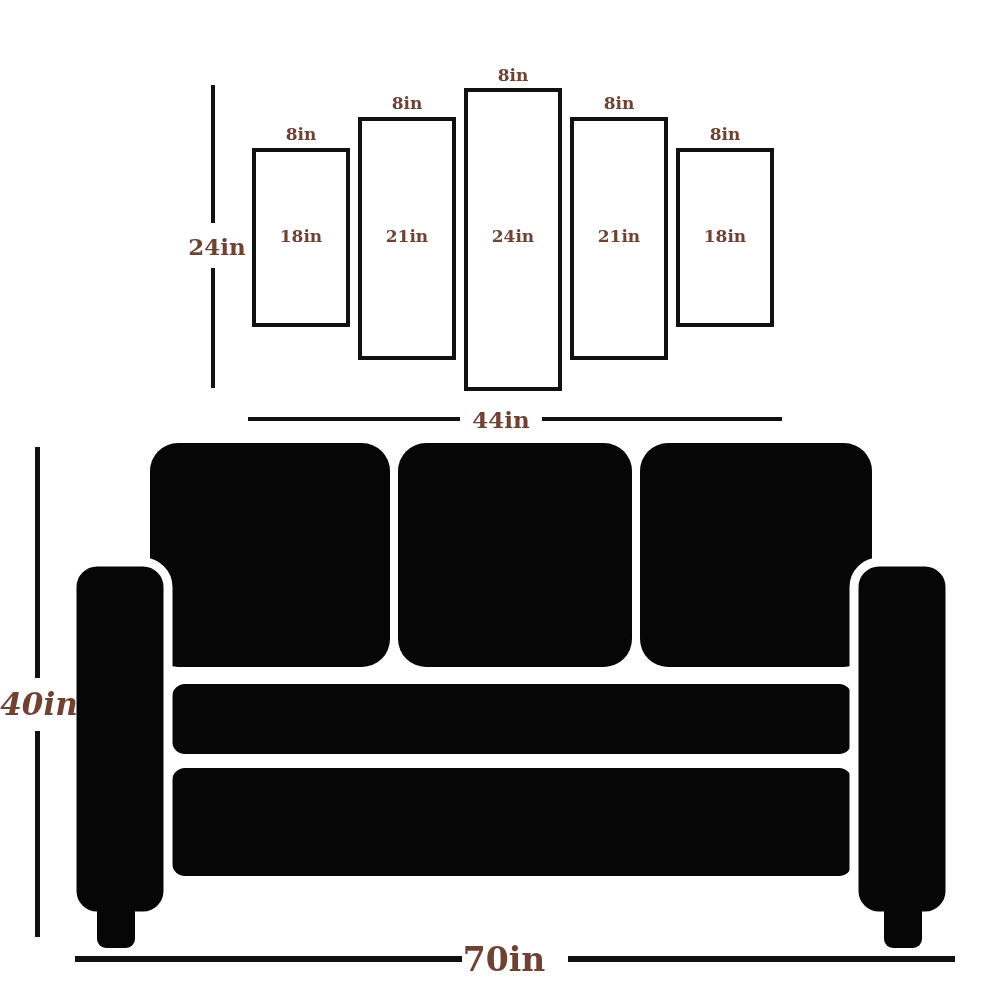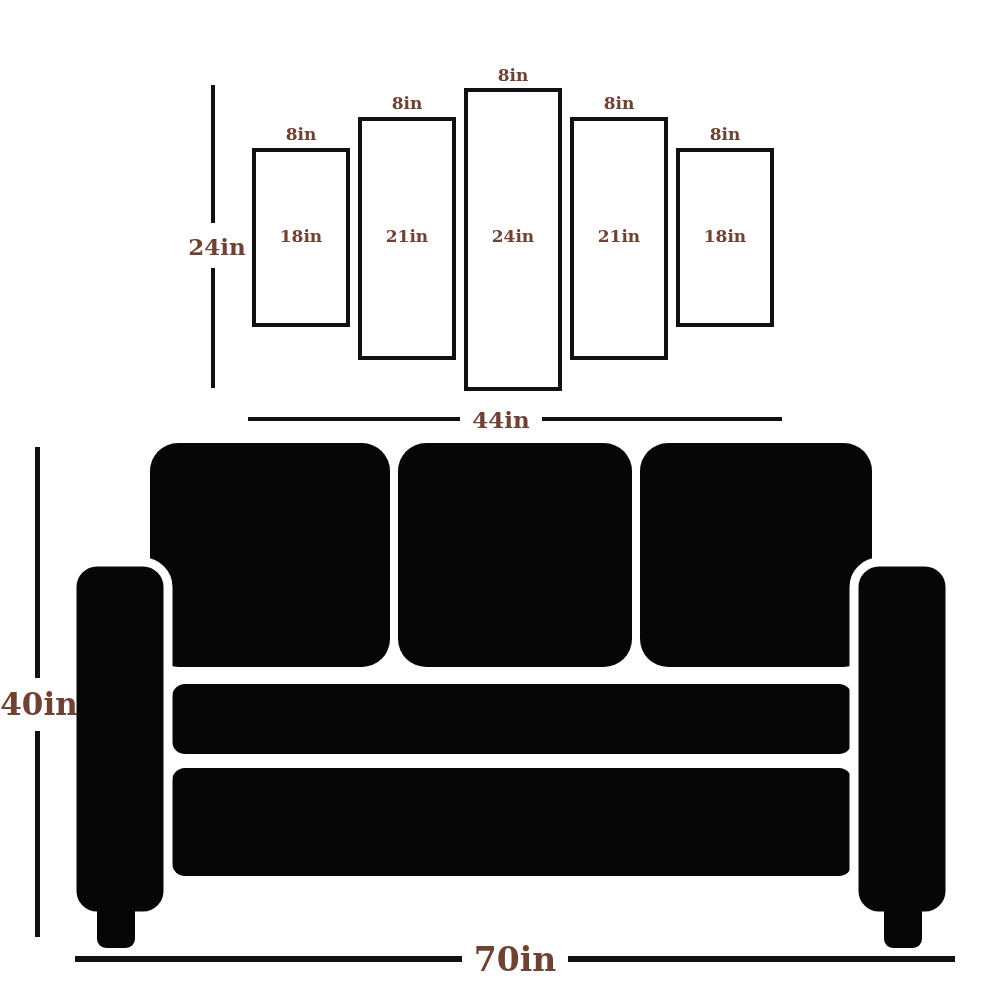--- a/index.html
+++ b/index.html
@@ -24,21 +24,21 @@
   .dim-seg{position:absolute;background:var(--line);}
   .dim-label{
     position:absolute;
     transform:translate(-50%,-50%);
     color:var(--dimension-text);
     font-weight:bold;
     white-space:nowrap;
     line-height:1;
   }
   .dim-label.small{font-size:23px;}
-  .dim-label.big{font-size:31px;}
+  .dim-label.big{font-size:31px;font-style:italic;}
   .dim-label.bigger{font-size:33px;}
   
   .panel{
     position:absolute;
     background:var(--panel-fill);
     border:4px solid var(--panel-border);
   }
   .panel-size-label{
     position:absolute;
     transform:translate(-50%,-50%);
@@ -97,15 +97,15 @@
     <rect x="97" y="902" width="38" height="46" rx="9" fill="var(--sofa)"></rect>
     <rect x="884" y="902" width="38" height="46" rx="9" fill="var(--sofa)"></rect>
   </svg>
 
   <div class="dim-seg" style="left:35px;top:447px;width:5px;height:231px;"></div>
   <div class="dim-seg" style="left:35px;top:731px;width:5px;height:206px;"></div>
   <div class="dim-label big" style="left:39px;top:704px;">40in</div>
 
   <div class="dim-seg" style="left:75px;top:956px;width:387px;height:6px;"></div>
   <div class="dim-seg" style="left:568px;top:956px;width:387px;height:6px;"></div>
-  <div class="dim-label bigger" style="left:515px;top:959px;">70in</div>
+  <div class="dim-label bigger" style="left:504px;top:959px;">70in</div>
 
 </div>
 
 </body></html>

